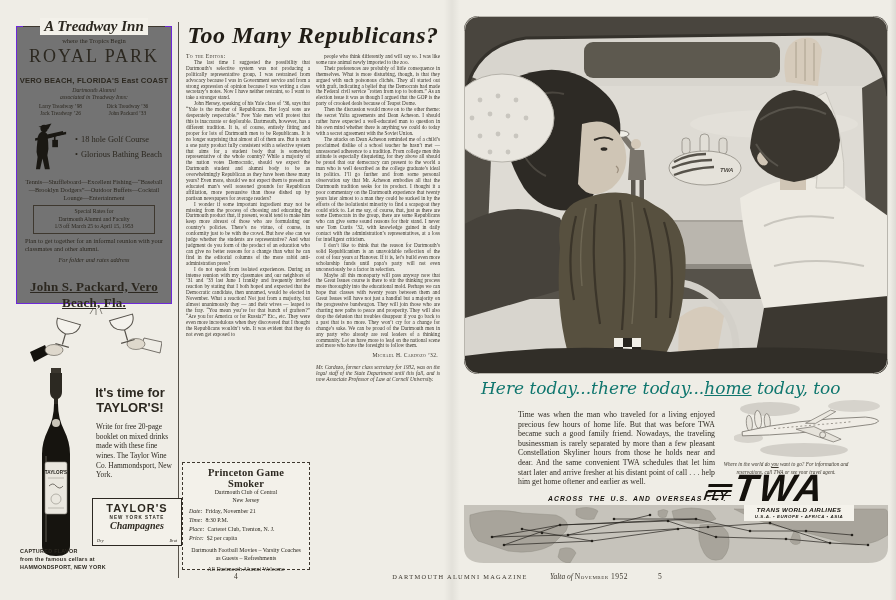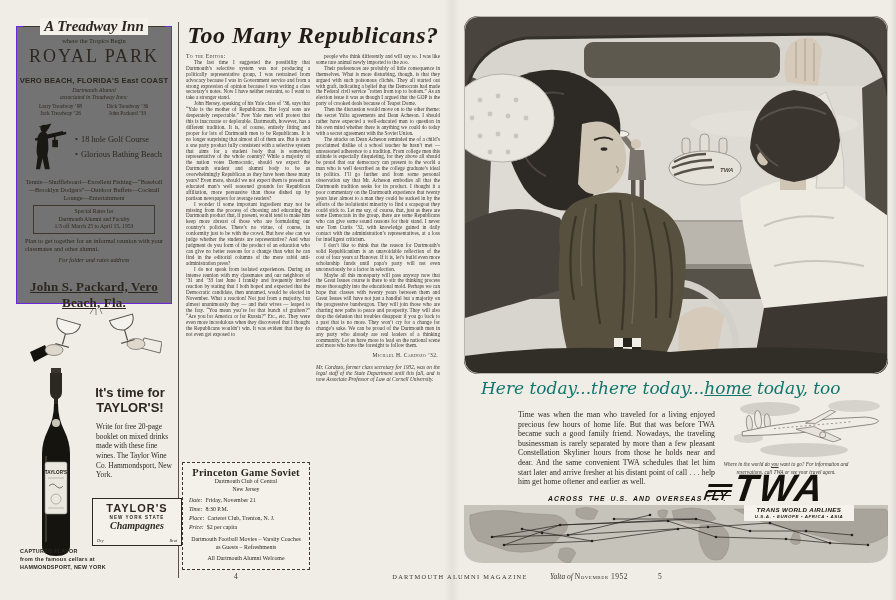--- a/index.html
+++ b/index.html
@@ -223,21 +223,21 @@
 
   <div id="col1" class="colx">
     <div class="salutation">To the Editor:</div>
     <p>The last time I suggested the possibility that Dartmouth’s selective system was not producing a politically representative group, I was restrained from advocacy because I was in Government service and from a strong expression of opinion because I was writing a class secretary’s notes. Now I have neither restraint, so I want to take a stronger stand.</p>
     <p>John Hersey, speaking of his Yale class of ’36, says that “Yale is the mother of Republicans. Her loyal sons are desperately respectable.” Few Yale men will protest that this is inaccurate or deplorable. Dartmouth, however, has a different tradition. It is, of course, entirely fitting and proper for lots of Dartmouth men to be Republicans. It is no longer surprising that almost all of them are. But is such a one party product fully consistent with a selective system that aims for a student body that is somewhat representative of the whole country? While a majority of the nation votes Democratic, should we expect the Dartmouth student and alumni body to be as overwhelmingly Republican as they have been these many years? Even more, should we not expect them to present an educated man’s well reasoned grounds for Republican affiliation, more persuasive than those dished up by partisan newspapers for average readers?</p>
     <p>I wonder if some important ingredient may not be missing from the process of choosing and educating the Dartmouth product that, if present, would tend to make him keep more abreast of those who are formulating our country’s policies. There’s no virtue, of course, in conformity just to be with the crowd. But how else can we judge whether the students are representative? And what judgment do you form of the product of an education who can give no better reasons for a change than what he can find in the editorial columns of the more rabid anti-administration press?</p>
     <p>I do not speak from isolated experiences. During an intense reunion with my classmates and our neighbors of ’31 and ’33 last June I frankly and frequently invited reaction by stating that I both hoped and expected that the Democratic candidate, then unnamed, would be elected in November. What a reaction! Not just from a majority, but almost unanimously they — and their wives — leaped to the fray. “You mean you’re for that bunch of grafters?” “Are you for America or for Russia?” Etc., etc. They were even more incredulous when they discovered that I thought the Republicans wouldn’t win. It was evident that they do not even get exposed to</p>
   </div>
 
   <div id="smoker">
-    <div class="sm-title">Princeton Game Soviet</div>
+    <div class="sm-title">Princeton Game Smoker</div>
     <div class="sm-org">
       <div>Dartmouth Club of Central</div>
       <div>New Jersey</div>
     </div>
     <div class="sm-rows">
       <div class="sm-row"><span class="lbl">Date:</span><span>Friday, November 21</span></div>
       <div class="sm-row"><span class="lbl">Time:</span><span>8:30 P.M.</span></div>
       <div class="sm-row"><span class="lbl">Place:</span><span>Carteret Club, Trenton, N. J.</span></div>
       <div class="sm-row"><span class="lbl">Price:</span><span>$2 per capita</span></div>
     </div>

